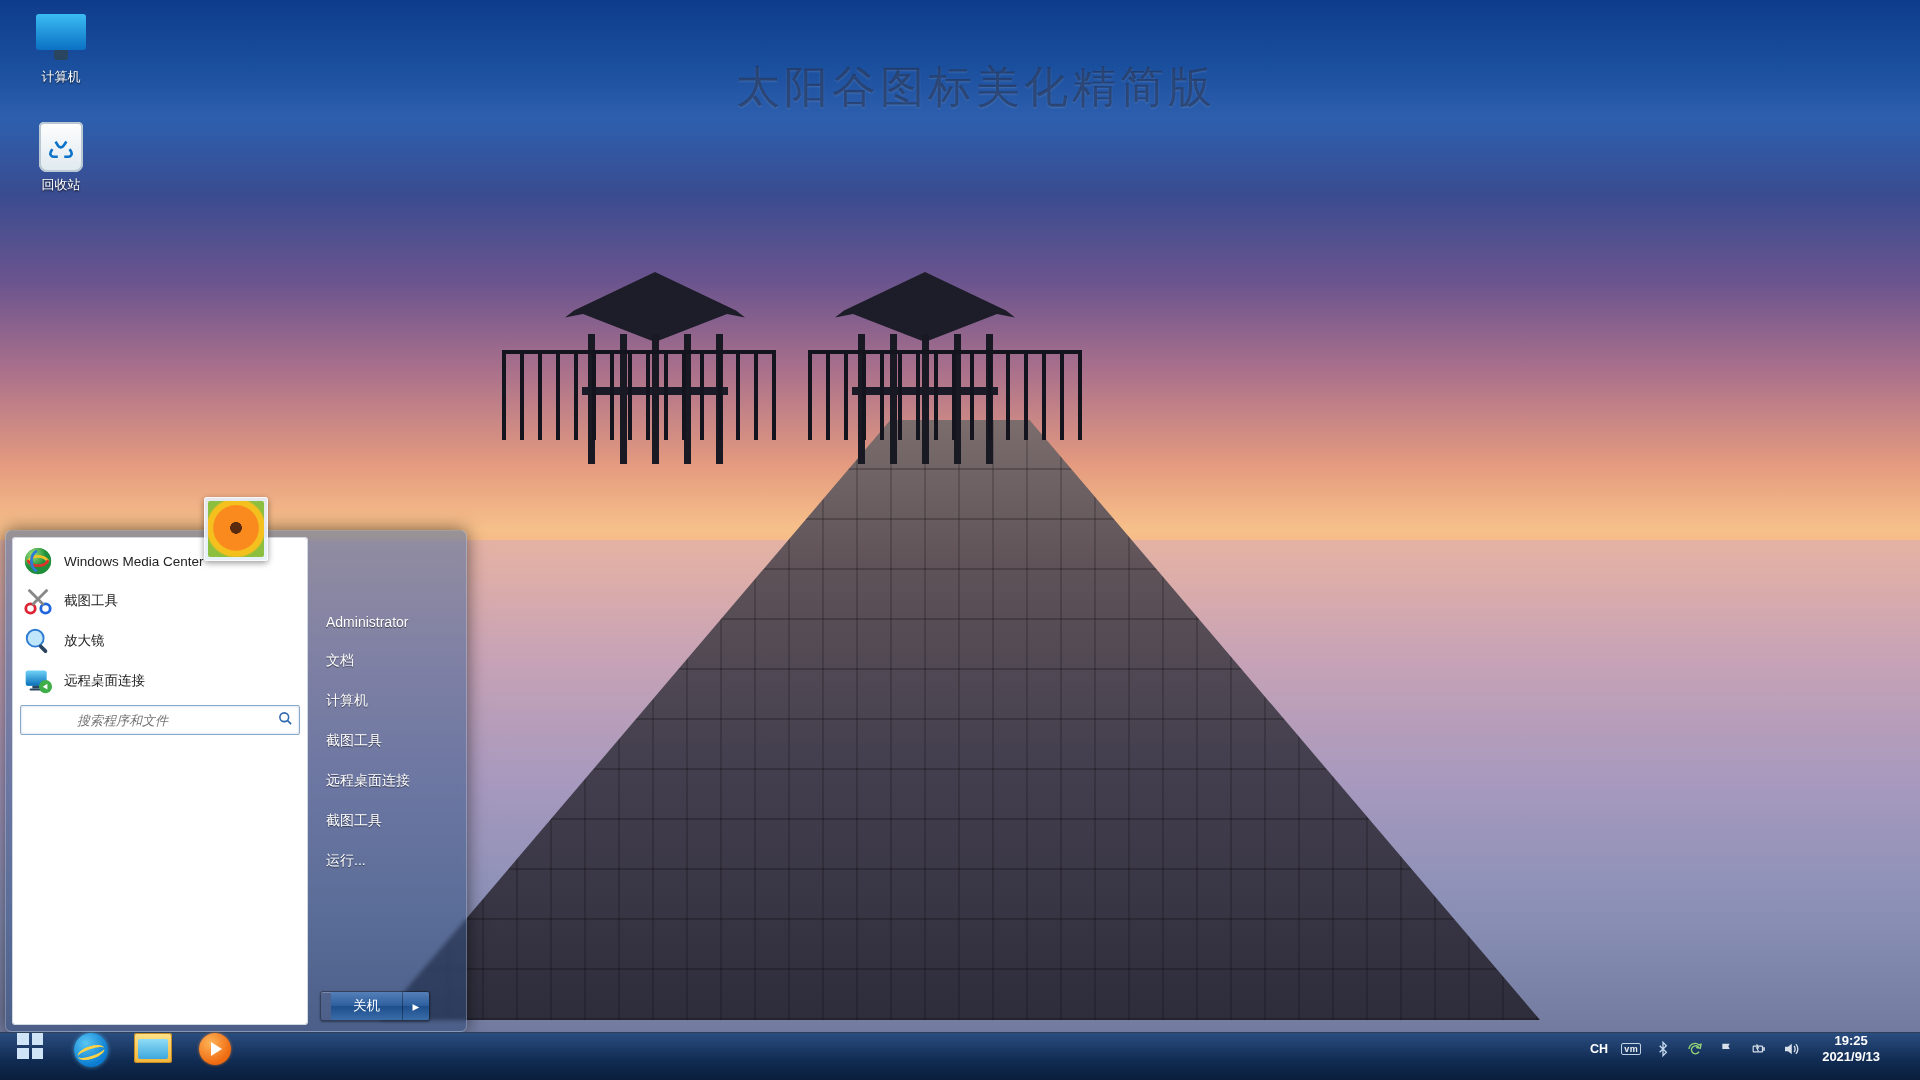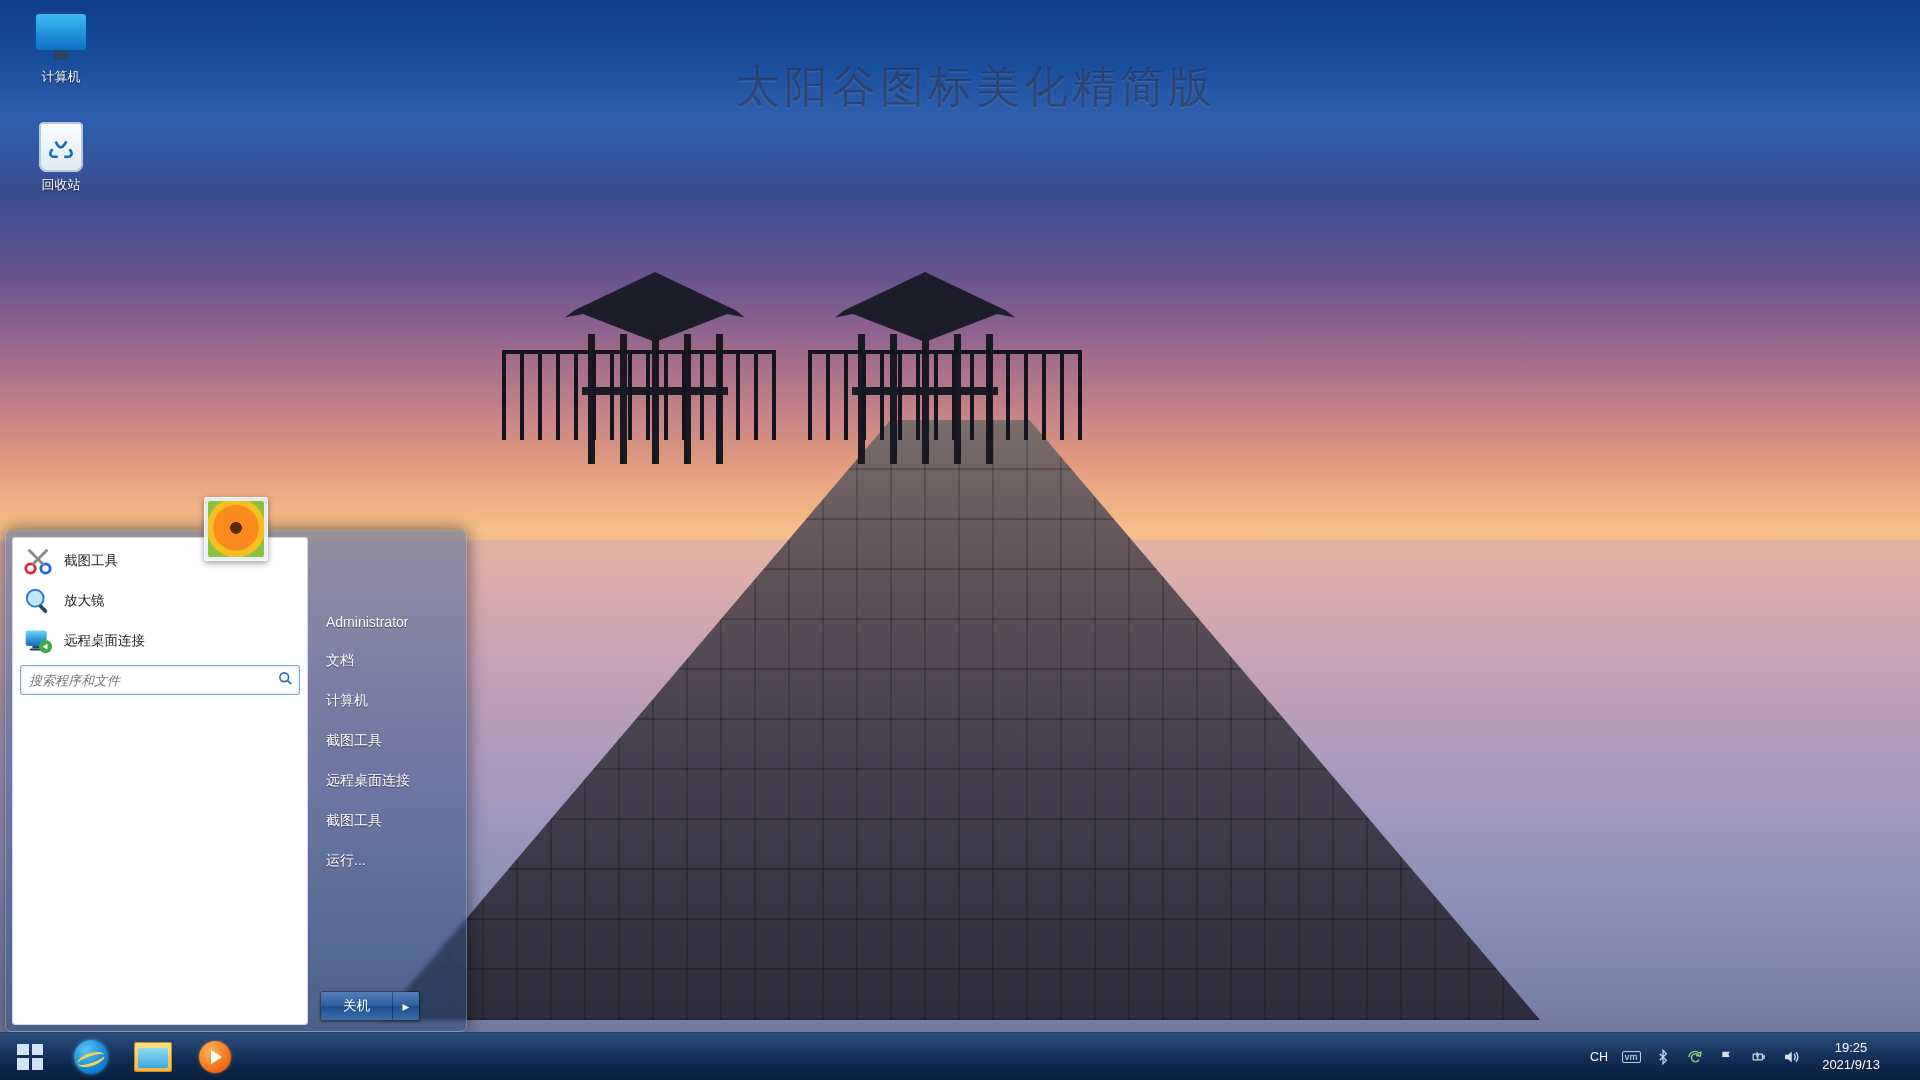--- a/index.html
+++ b/index.html
@@ -97,21 +97,21 @@
     height:40px; padding:0 10px; font-size:14px; color:#1a1a1a; cursor:pointer;
   }
   .sm-all .tri{ width:0;height:0;border-top:7px solid transparent;border-bottom:7px solid transparent;border-left:9px solid #222; }
   .sm-search{
     margin:4px 6px 0; height:30px; display:flex; align-items:center;
     border:1px solid #8aa7c7; border-radius:2px; background:#fff;
     box-shadow:inset 0 0 3px rgba(60,110,170,.3);
   }
   .sm-search input{
     flex:1; border:none; outline:none; font-size:13px; color:#6a7885;
-    font-style:italic; padding:0 8px; background:transparent;
+    font-style:italic; padding:0 8px; background:transparent;margin-left:48px;
   }
   .sm-search .mag{ width:28px; color:#2e68b0; text-align:center; font-size:15px; }
 
   .sm-right{
     flex:1; padding:72px 14px 0; color:#fff; font-size:14px; position:relative;
   }
   .sm-right .link{ padding:11px 4px; cursor:pointer; border-radius:3px; text-shadow:0 1px 1px rgba(0,0,0,.55); }
   .avatar{
     position:absolute; top:-34px; left:50%; transform:translateX(-50%);
     width:64px; height:64px; border:1px solid rgba(255,255,255,.7); padding:3px;
@@ -119,20 +119,21 @@
   }
   .avatar div{
     width:100%; height:100%;
     background:radial-gradient(circle at 50% 48%,#5a2a0e 0 14%,#fb8a1e 15% 55%,#f4c01e 58% 70%,#8cbf3f 75% 100%);
     border-radius:2px;
   }
   .shutdown{
     position:absolute; left:12px; bottom:10px; display:flex; height:30px;
     border:1px solid rgba(0,0,0,.35); border-radius:3px; overflow:hidden;
     box-shadow:0 1px 2px rgba(0,0,0,.4), inset 0 1px 0 rgba(255,255,255,.25);
+    padding-left:10px;
   }
   .shutdown button{
     background:linear-gradient(#557fb8,#2d5f9e 49%,#1e4e8c 51%,#3a6daa);
     color:#fff; border:none; font-size:13.5px; cursor:pointer;
   }
   .shutdown .main{ padding:0 22px; border-right:1px solid rgba(0,0,0,.35); }
   .shutdown .arrow{ width:26px; }
   .shutdown .arrow::before{ content:"▸"; }
 
   
@@ -145,21 +146,21 @@
   .ic.snip{ position:relative }
   .ic.paint{ position:relative }
   .ic.rdp{ position:relative }
   .ic.mag{ position:relative }
 
   
   #taskbar{
     position:absolute; left:0; right:0; bottom:0; height:48px;
     background:linear-gradient(#2a4d80,#102b52 60%,#0a1e3c);
     border-top:1px solid rgba(255,255,255,.15);
-    display:flex; align-items:center; color:#fff;
+    display:flex; align-items:flex-start; color:#fff;font-weight:bold;
   }
   .tbtn{ width:62px; display:flex; align-items:center; justify-content:center; cursor:pointer; }
   .start-btn{ width:60px; }
   .start-btn .grid{ width:26px; height:26px; display:grid; grid-template:1fr 1fr/1fr 1fr; gap:3px; }
   .start-btn .grid span{ background:#cfe4f7; }
   .ie{ width:34px;height:34px;border-radius:50%;
        background:radial-gradient(circle at 35% 30%,#59c6f4,#0a7bd0 70%);
        position:relative; box-shadow:0 0 4px rgba(90,200,255,.6); }
   .ie::before{ content:""; position:absolute; left:3px; right:3px; top:13px; height:7px;
        border:3px solid #fbd24a; border-left:none; border-right:none; border-radius:50%;
@@ -264,20 +265,38 @@
   </div>
 </div>
 
 <div id="startmenu">
   <div class="avatar">
       <div></div>
     </div>
 
   <div class="sm-left">
     <div class="sm-item">
+      <div class="ic">
+        <svg viewBox="0 0 32 32">
+            <circle cx="16" cy="16" r="14" fill="#3fae49"></circle>
+            <circle cx="16" cy="16" r="14" fill="url(#g1)"></circle>
+        <defs>
+              <radialGradient id="g1" cx="30%" cy="25%">
+                <stop offset="0" stop-color="#9fe27a"></stop>
+                <stop offset="1" stop-color="#1f8f3c"></stop>
+              </radialGradient>
+            </defs>
+        <path d="M5 17c4-8 18-8 22 0" stroke="#f3c22a" stroke-width="3" fill="none"></path>
+        <path d="M5 15c4 8 18 8 22 0" stroke="#d9352b" stroke-width="3" fill="none"></path>
+        <path d="M15 5c-8 4-8 18 0 22" stroke="#2e7bd1" stroke-width="3" fill="none"></path>
+          </svg>
+      </div>
+      <span>Windows Media Center</span>
+    </div>
+    <div class="sm-item">
       <div class="ic snip">
         <svg viewBox="0 0 32 32">
             <circle cx="8" cy="24" r="5" fill="none" stroke="#d23" stroke-width="3"></circle>
             <circle cx="24" cy="24" r="5" fill="none" stroke="#26d" stroke-width="3"></circle>
         <path d="M10 20 26 4" stroke="#888" stroke-width="3"></path>
             <path d="M22 20 6 4" stroke="#888" stroke-width="3"></path>
           </svg>
       </div>
       <span>截图工具</span>
     </div>

